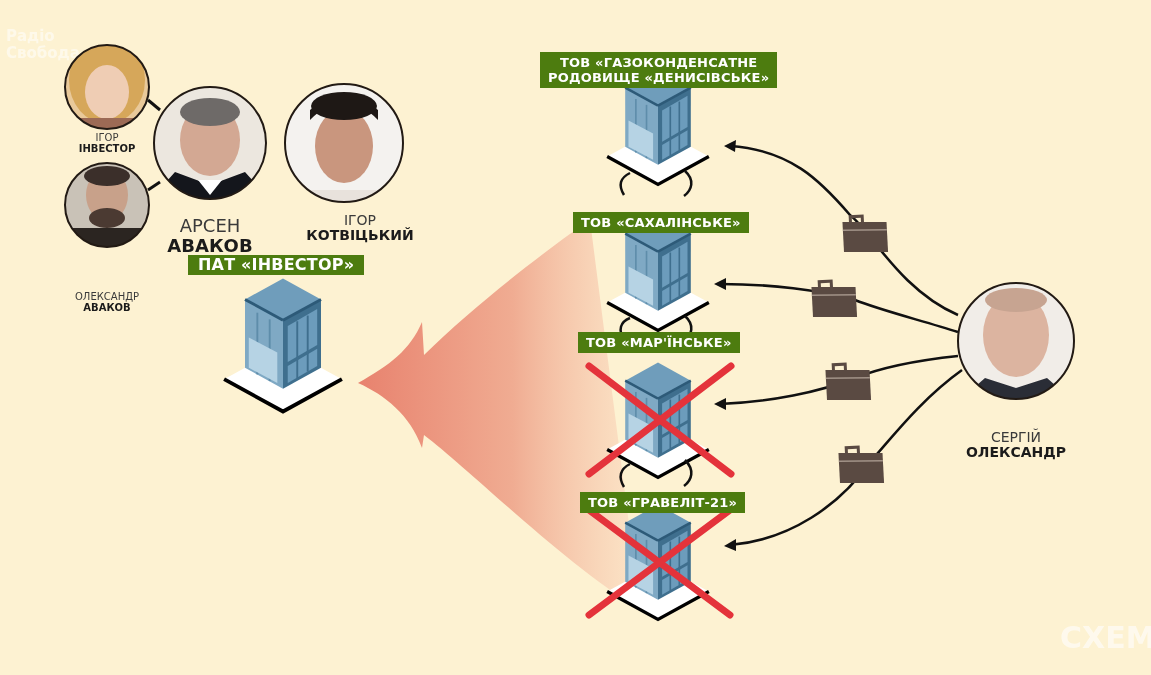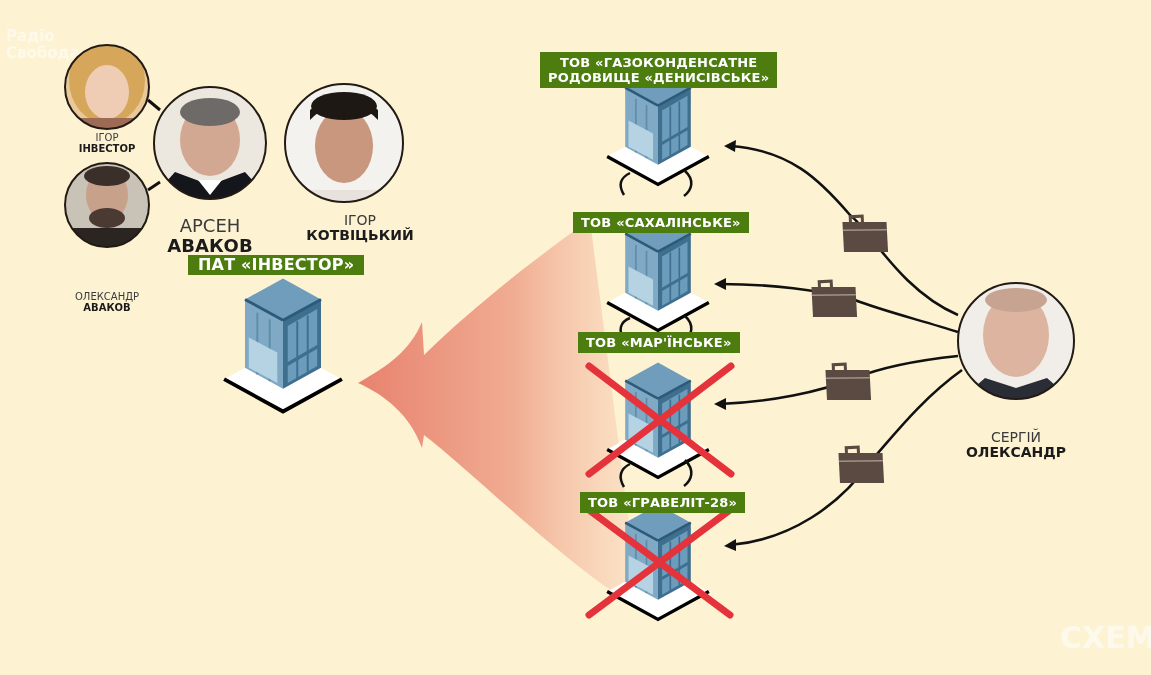--- a/index.html
+++ b/index.html
@@ -204,15 +204,15 @@
     <span class="last">ОЛЕКСАНДР</span>
   </div>
 
   <div class="label-box" style="left:188px; top:255px; font-size:16px; line-height:20px; padding:0 10px;">ПАТ «ІНВЕСТОР»</div>
   <div class="label-box" style="left:540px; top:52px;">
     <div>ТОВ «ГАЗОКОНДЕНСАТНЕ</div>
     <div>РОДОВИЩЕ «ДЕНИСІВСЬКЕ»</div>
   </div>
   <div class="label-box" style="left:573px; top:212px;">ТОВ «САХАЛІНСЬКЕ»</div>
   <div class="label-box" style="left:578px; top:332px;">ТОВ «МАР'ЇНСЬКЕ»</div>
-  <div class="label-box" style="left:580px; top:492px;">ТОВ «ГРАВЕЛІТ-28»</div>
+  <div class="label-box" style="left:580px; top:492px;">ТОВ «ГРАВЕЛІТ-21»</div>
 
 </div>
 
 </body></html>

